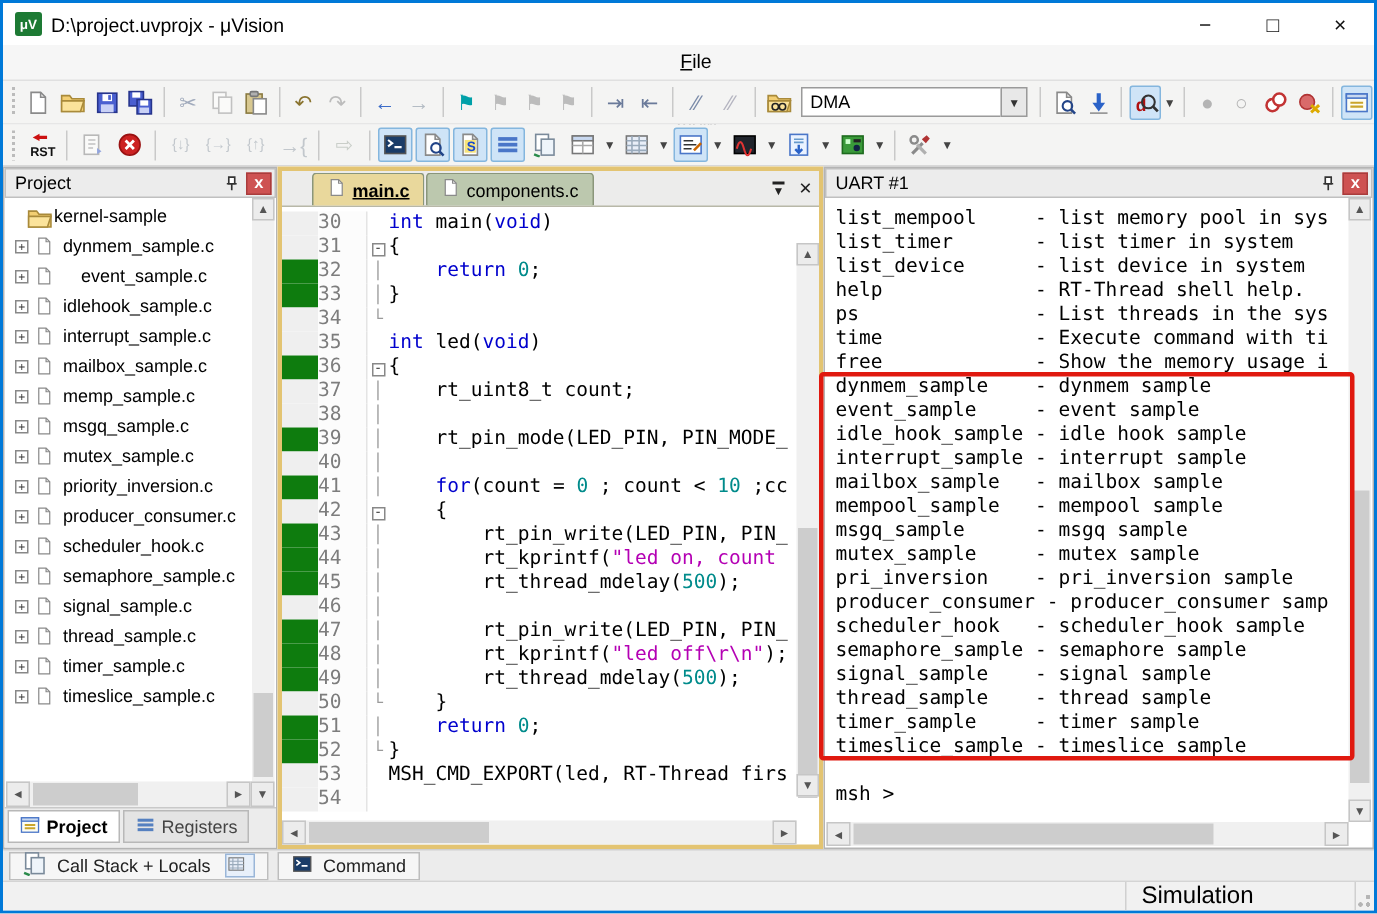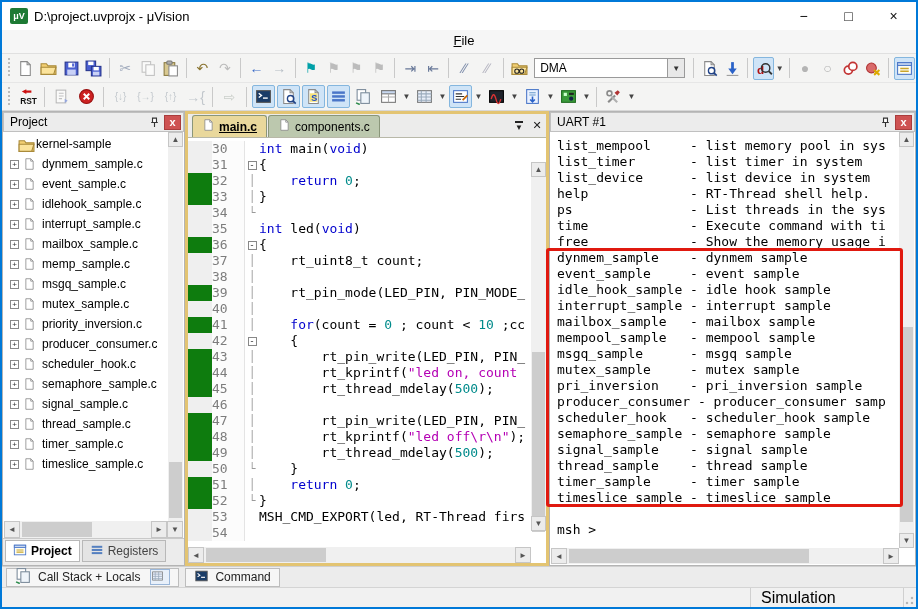--- a/index.html
+++ b/index.html
@@ -42,21 +42,21 @@
   .tnoexp{width:13px;flex:none;}
   .ticonfile{width:14px;height:14px;margin-right:5px;flex:none;}
   .tree-vscroll{position:absolute;top:20px;right:1px;width:15px;bottom:44px;background:#f0f0f0;}
   .proj-hscroll{position:absolute;left:1px;right:1px;bottom:27px;height:17px;background:#f0f0f0;display:flex;}
   .panel-tabs{position:absolute;left:0;right:0;bottom:0;height:27px;background:#ececec;display:flex;align-items:flex-start;padding:1px 2px;border-top:1px solid #c9c9c9;}
   .ptab{height:22px;display:flex;align-items:center;padding:0 7px;font-size:12px;border:1px solid #b8b8b8;margin-right:2px;background:#e4e4e4;color:#444;}
   .ptab.active{background:#fff;font-weight:bold;color:#000;}
   .ptab svg{margin-right:4px;}
   
   .editor{position:absolute;left:183px;top:109px;width:364px;height:455px;border:3px solid #e3c472;background:#fff;}
-  .tabbar{height:24px;background:#ececeb;border-bottom:1px solid #b8b8a8;display:flex;align-items:flex-end;padding-left:4px;}
+  .tabbar{height:24px;background:#ececeb;border-bottom:1px solid #b8b8a8;display:flex;align-items:flex-end;padding-left:20px;}
   .etab{height:22px;display:flex;align-items:center;padding:0 9px;font-size:12px;border:1px solid #8a967a;border-bottom:none;margin-right:1px;border-radius:3px 3px 0 0;}
   .etab svg{margin-right:4px;}
   .etab.active{background:#e9d89c;font-weight:bold;}
   .etab.active .etab-label{text-decoration:underline;}
   .etab.inactive{background:#bcc8ae;}
   .tabbar-btns{margin-left:auto;display:flex;align-items:center;height:100%;}
   .tabbtn{width:18px;height:18px;display:flex;align-items:center;justify-content:center;font-size:11px;color:#222;}
   .doclist-glyph{font-size:8px;border-top:2px solid #222;padding-top:1px;line-height:7px;}
   .code-area{position:absolute;left:0;top:24px;right:0;bottom:16px;overflow:hidden;background:#fff;}
   .code-lines{position:absolute;left:0;top:3px;right:15px;bottom:0;font-family:"DejaVu Sans Mono","Liberation Mono",monospace;font-size:13px;}
@@ -407,21 +407,21 @@
               <path d="M9.5 1.5v3h3" fill="none" stroke="#8a8a8a"></path>
             </svg></span>
           <span style="overflow: hidden; text-overflow: clip; white-space: nowrap;">dynmem_sample.c</span>
         </div>
         <div class="trow">
           <span class="texp">+</span>
           <span class="ticonfile"><svg width="13" height="14" viewBox="0 0 16 16">
               <path d="M3.5 1.5h6l3 3v10h-9z" fill="#fff" stroke="#8a8a8a"></path>
               <path d="M9.5 1.5v3h3" fill="none" stroke="#8a8a8a"></path>
             </svg></span>
-          <span style="overflow: hidden; text-overflow: clip; white-space: nowrap;">event_sample.c</span>
+          <span style="overflow: hidden; text-overflow: clip; white-space: nowrap; margin-left: 12px;">event_sample.c</span>
         </div>
         <div class="trow">
           <span class="texp">+</span>
           <span class="ticonfile"><svg width="13" height="14" viewBox="0 0 16 16">
               <path d="M3.5 1.5h6l3 3v10h-9z" fill="#fff" stroke="#8a8a8a"></path>
               <path d="M9.5 1.5v3h3" fill="none" stroke="#8a8a8a"></path>
             </svg></span>
           <span style="overflow: hidden; text-overflow: clip; white-space: nowrap;">idlehook_sample.c</span>
         </div>
         <div class="trow">

